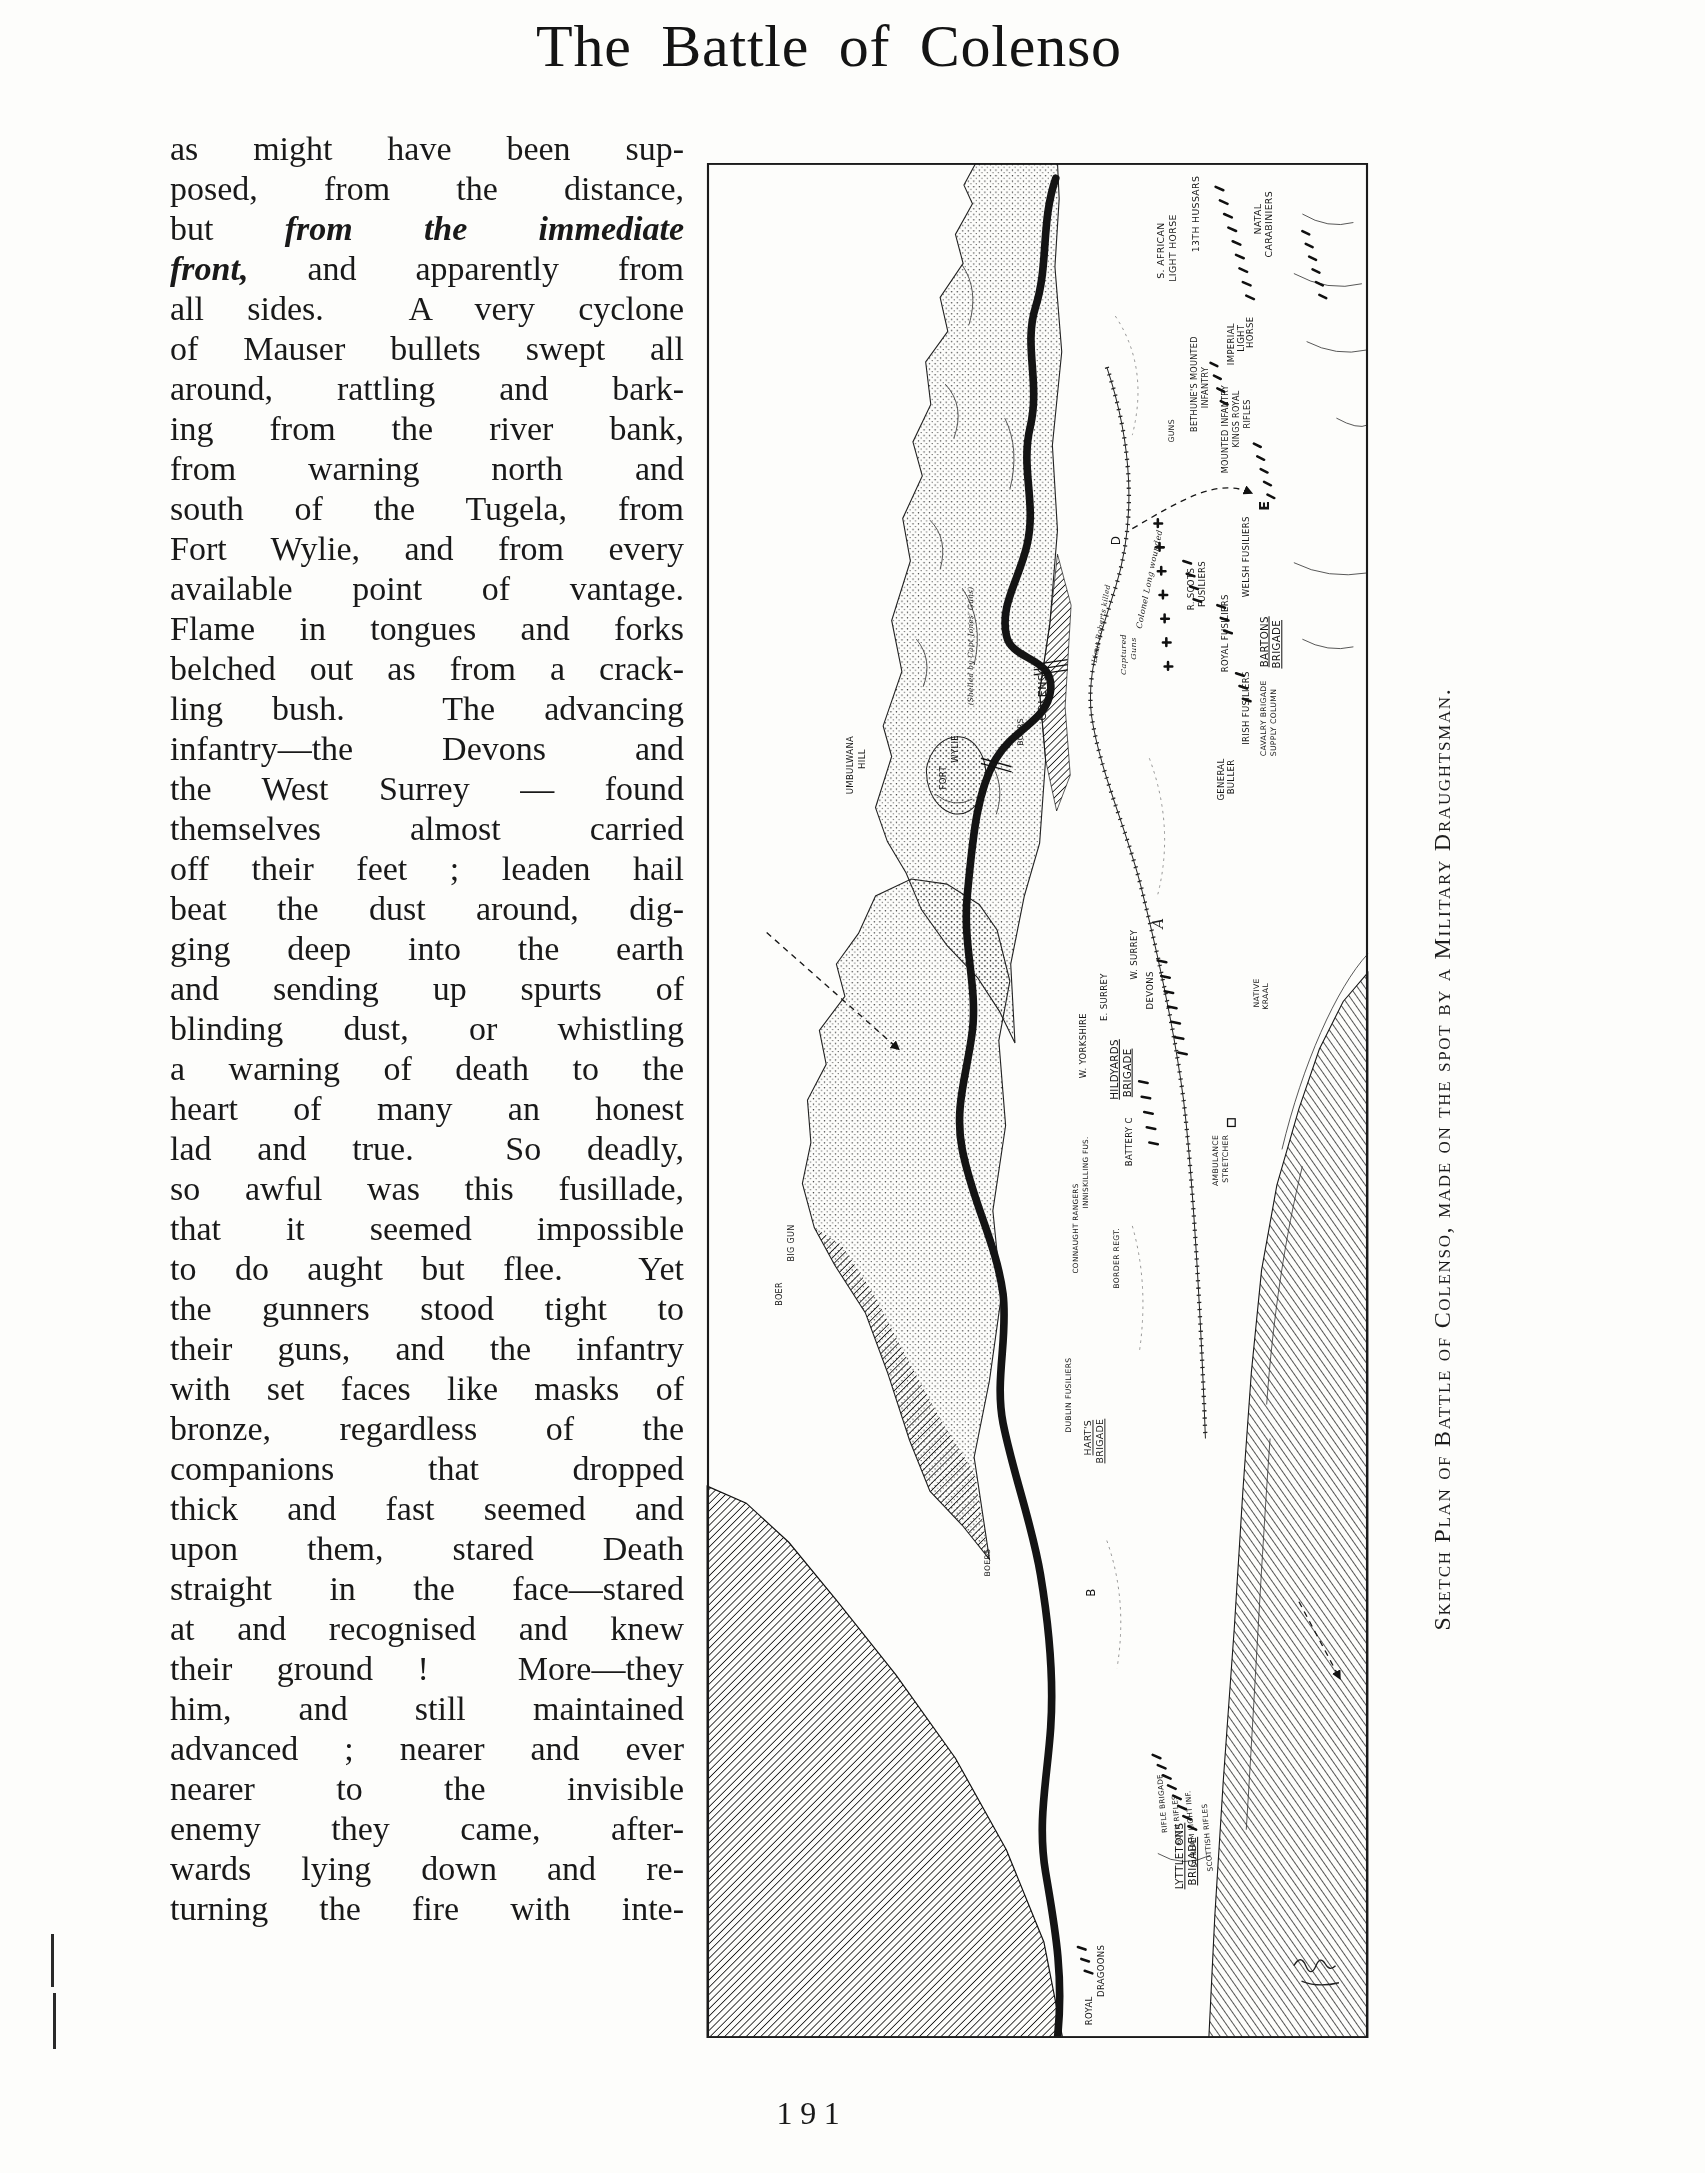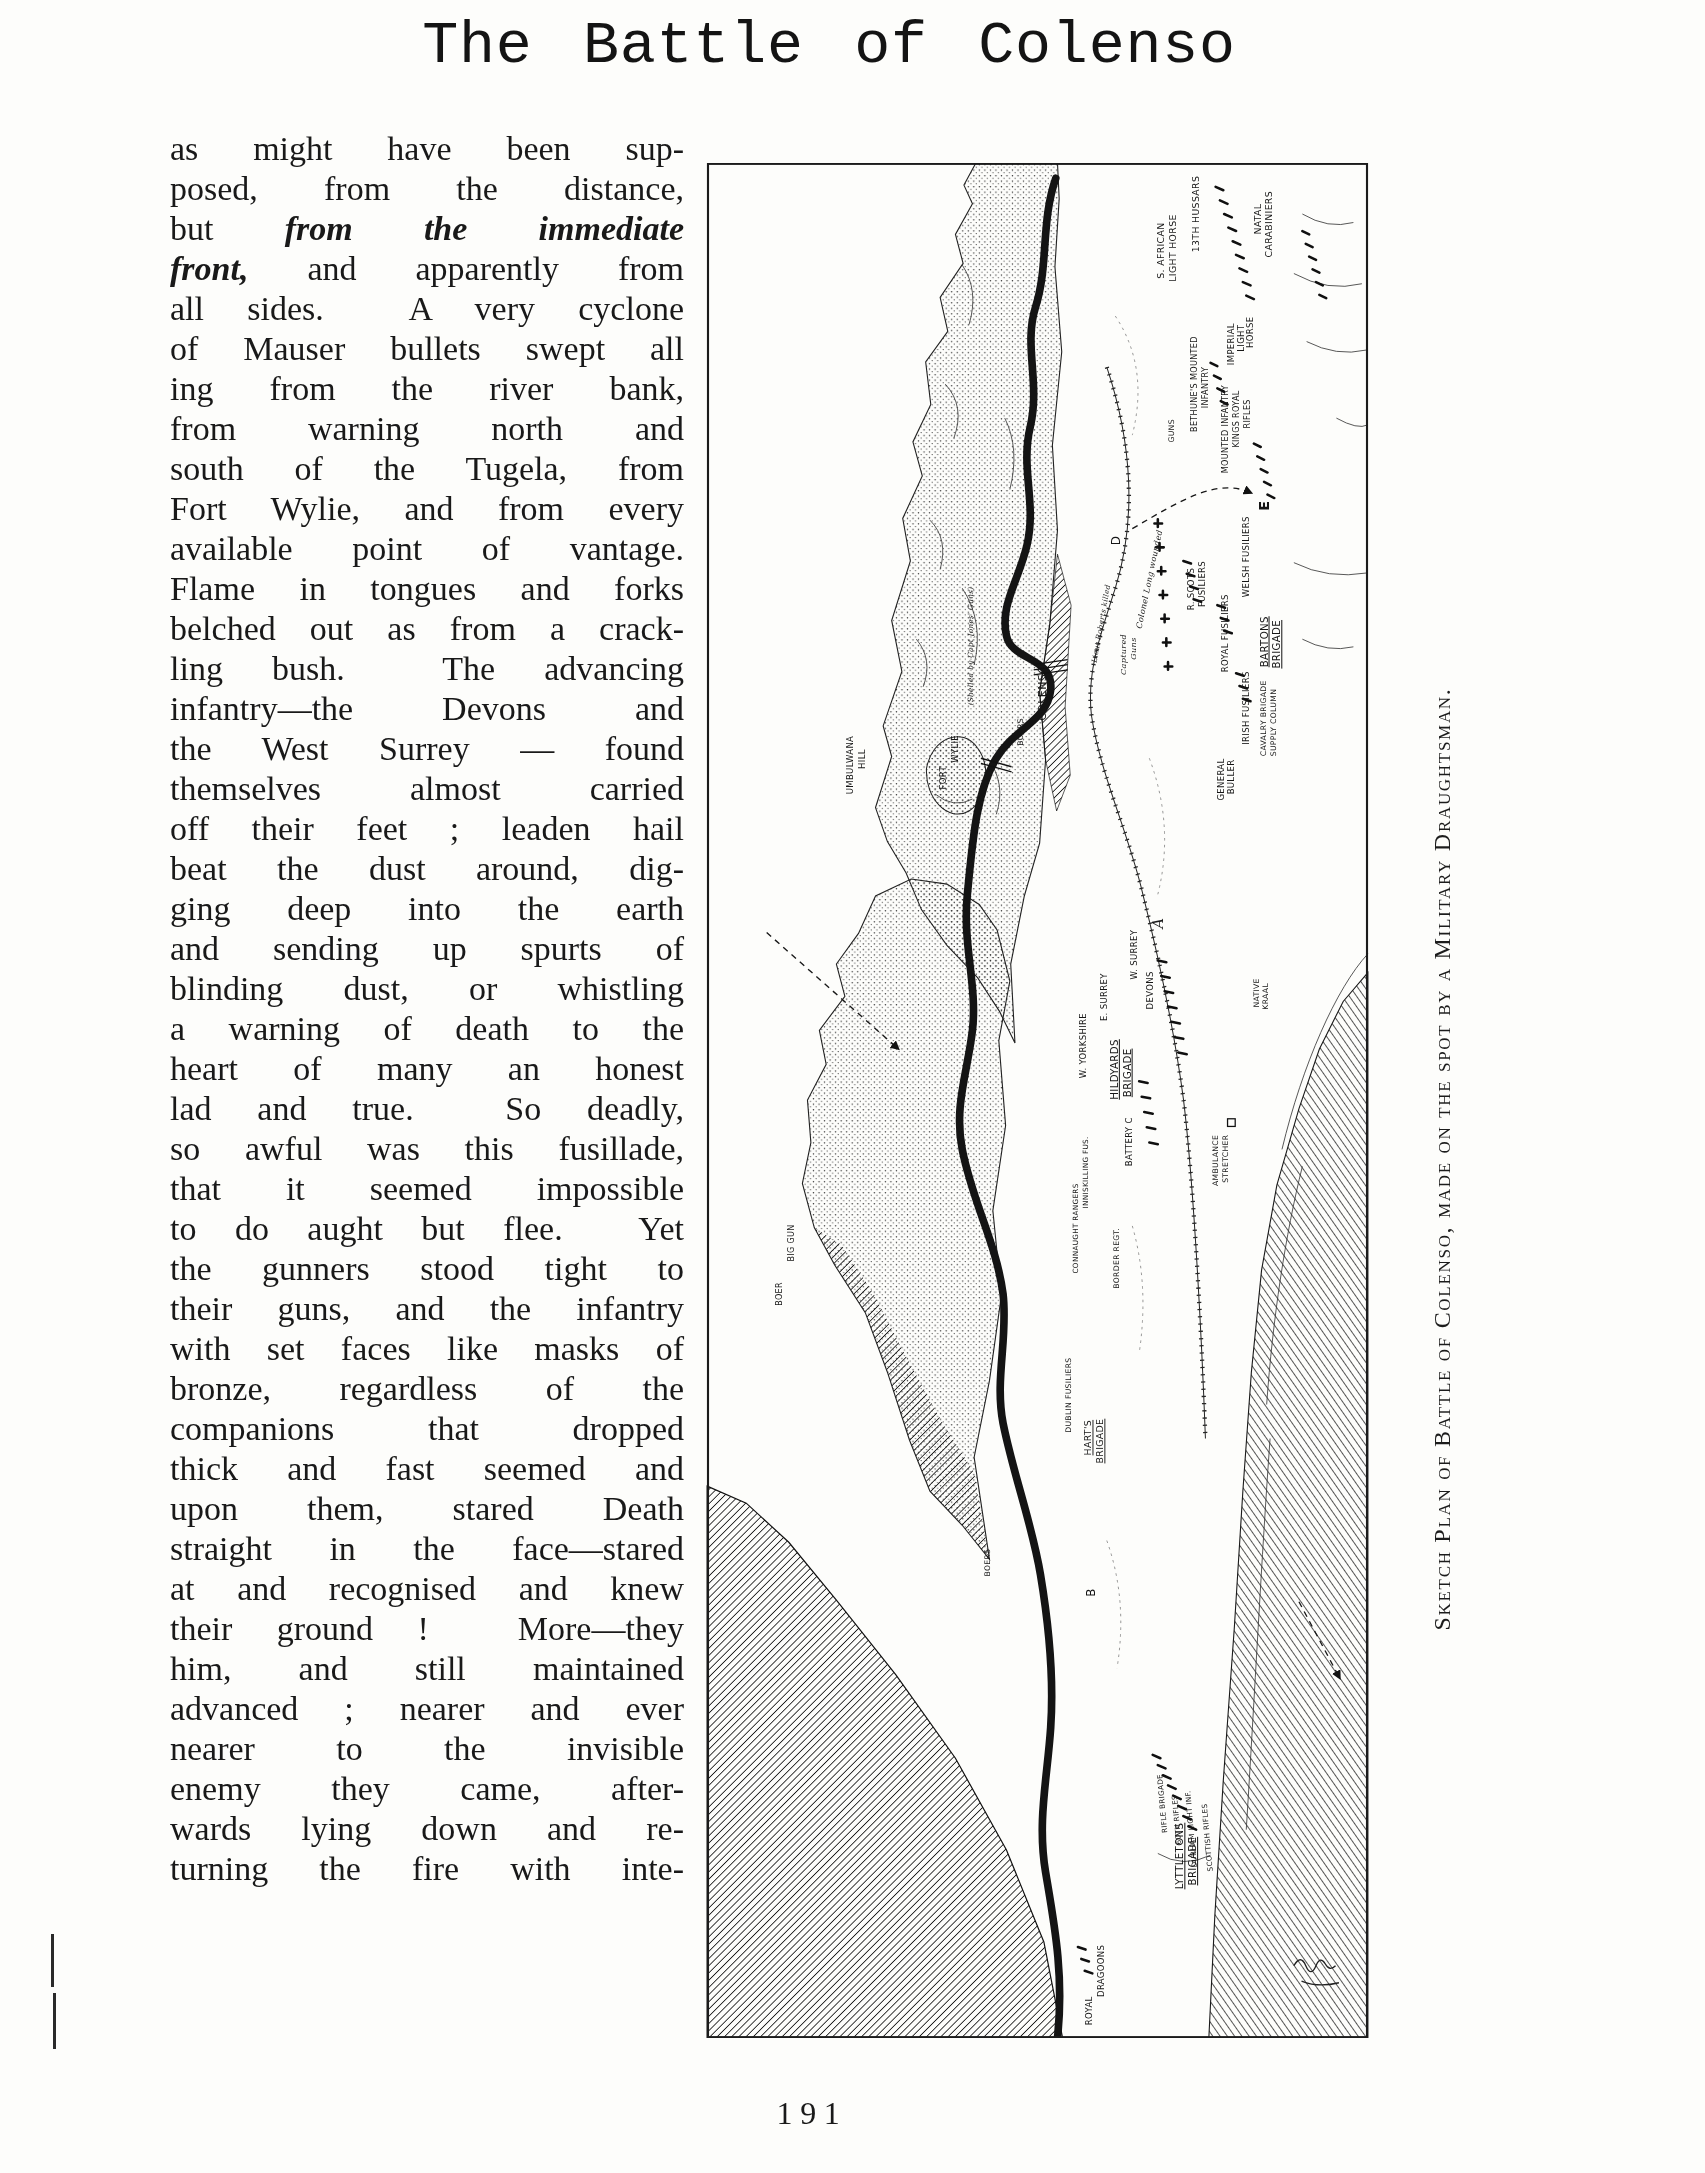--- a/index.html
+++ b/index.html
@@ -7,21 +7,21 @@
     position:relative;
     width:1705px;height:2174px;
     background:#fdfdfb;
     font-family:"Liberation Serif", serif;
     color:#171717;
     overflow:hidden;
   }
   .title{
     position:absolute;left:829px;top:12px;transform:translateX(-50%);
     margin:0;font-size:60px;font-weight:normal;letter-spacing:0.8px;word-spacing:13.6px;
-    white-space:nowrap;color:#141414;font-family:Liberation Mono, monospace;
+    white-space:nowrap;color:#141414;
   }
   .column{
     position:absolute;left:170px;top:129px;width:514px;
     font-size:34px;line-height:40px;color:#191919;
   }
   .tline{
     text-align:justify;text-align-last:justify;white-space:pre-wrap;
   }
   .it{font-style:italic;font-weight:bold;}
   .figwrap{position:absolute;left:706px;top:163px;margin:0;}
@@ -56,20 +56,21 @@
 
   <h1 class="title">The Battle of Colenso</h1>
 
   <div class="column" id="article">
       <div class="tline"><span>as might have been sup-</span></div>
       <div class="tline"><span>posed, from the distance,</span></div>
       <div class="tline"><span>but </span><span class="it">from the immediate</span></div>
       <div class="tline"><span class="it">front,</span><span> and apparently from</span></div>
       <div class="tline"><span>all sides.  A very cyclone</span></div>
       <div class="tline"><span>of Mauser bullets swept all</span></div>
+      <div class="tline"><span>around, rattling and bark-</span></div>
       <div class="tline"><span>ing from the river bank,</span></div>
       <div class="tline"><span>from warning north and</span></div>
       <div class="tline"><span>south of the Tugela, from</span></div>
       <div class="tline"><span>Fort Wylie, and from every</span></div>
       <div class="tline"><span>available point of vantage.</span></div>
       <div class="tline"><span>Flame in tongues and forks</span></div>
       <div class="tline"><span>belched out as from a crack-</span></div>
       <div class="tline"><span>ling bush.  The advancing</span></div>
       <div class="tline"><span>infantry—the Devons and</span></div>
       <div class="tline"><span>the West Surrey — found</span></div>

